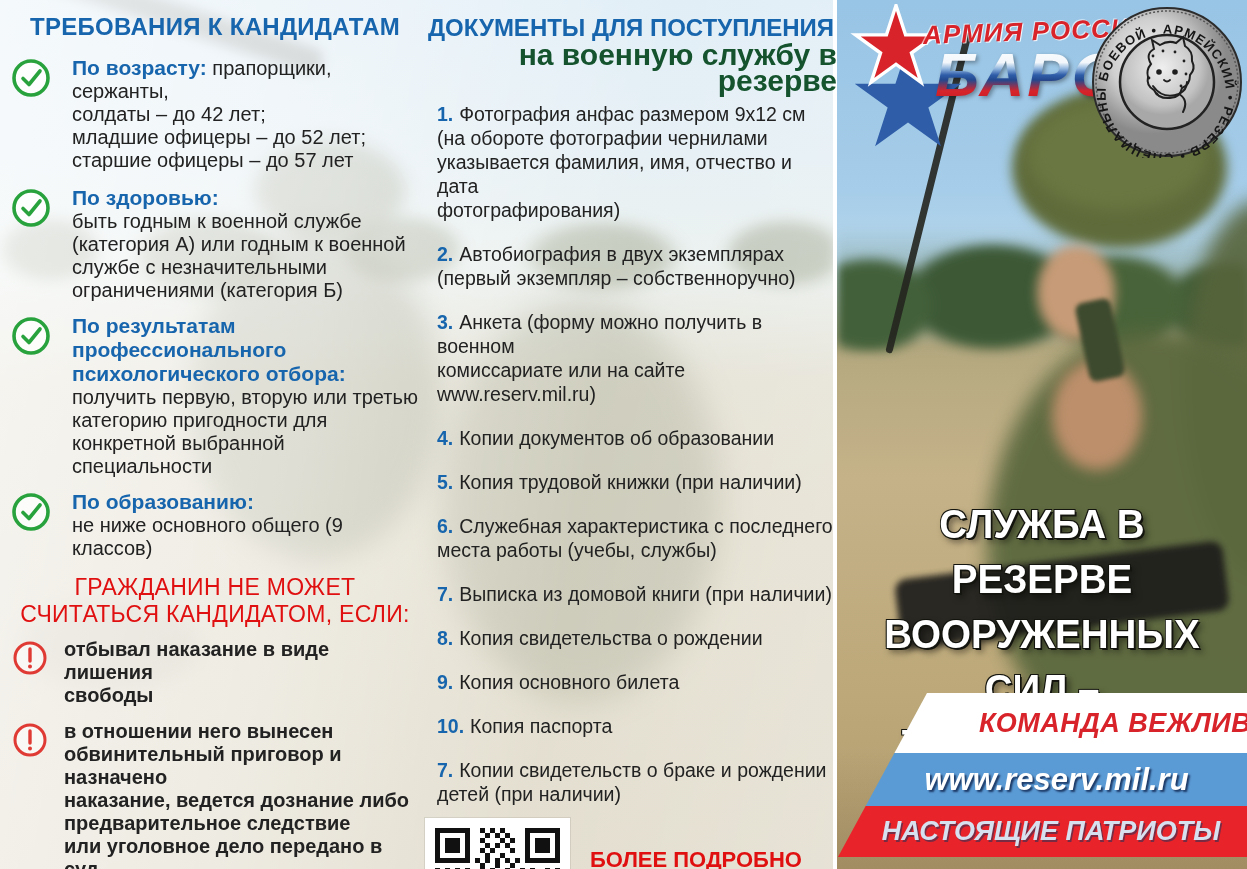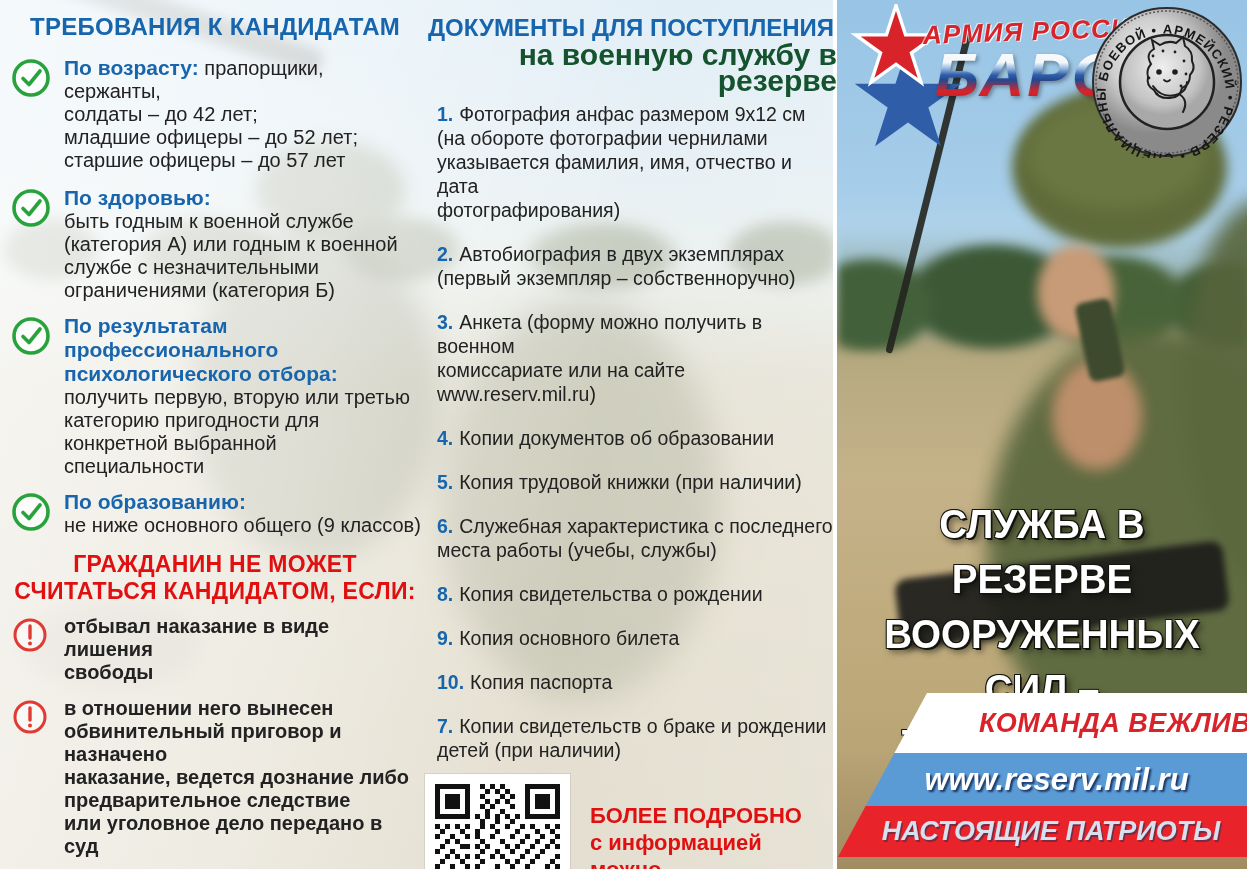--- a/index.html
+++ b/index.html
@@ -83,27 +83,27 @@
   .band-blue{height:53px;background:#5b9bd5;}
   .band-blue .band-label{padding-left:30px;font-size:31px;color:#fff;
     text-shadow:2px 2px 2px rgba(18,40,82,.85);}
   .band-red{height:51px;background:#e8242a;}
   .band-red .band-label{padding-left:16px;font-size:27px;color:#d7e0ee;
     text-shadow:1.5px 1.5px 0 rgba(30,50,90,.55);}
 
   
   .col-left{position:absolute;left:8px;top:0;width:414px;padding-top:14px;}
   .col-title{font-size:24px;font-weight:bold;color:#1765ad;text-align:center;letter-spacing:.3px;line-height:26px;margin-bottom:16px;}
-  .req{display:flex;gap:10px;margin-bottom:12px;}
+  .req{display:flex;gap:18px;margin-bottom:12px;}
   .req-icon{flex:0 0 46px;padding-top:1px;text-align:center;}
   .req-text{flex:1;font-size:20px;line-height:23px;color:#222;}
   .lead{font-weight:bold;color:#1765ad;font-size:21px;white-space:pre-wrap;}
   .rbody{white-space:pre-wrap;}
   .req-m1{margin-bottom:14px;} .req-m4{margin-bottom:14px;}
-  .ban-title{font-size:23px;line-height:27px;font-weight:bold;color:#e01010;text-align:center;
+  .ban-title{font-size:23px;line-height:27px;font-weight:normal;color:#e01010;text-align:center;
     white-space:pre-line;margin:0 0 10px 0;letter-spacing:.3px;}
   .ban{display:flex;gap:12px;margin-bottom:13px;}
   .ban-icon{flex:0 0 44px;padding-top:1px;text-align:center;}
   .ban-text{flex:1;font-size:20px;line-height:23px;color:#222;white-space:pre-wrap;font-weight:bold;}
 
   
   .col-mid{position:absolute;left:425px;top:0;width:412px;padding-top:14px;}
   .mid-title1{font-size:24px;font-weight:bold;color:#1765ad;text-align:center;line-height:28px;}
   .mid-title2{font-size:30px;font-weight:bold;color:#14532d;text-align:right;line-height:26px;margin-bottom:8px;}
   .doc{margin:0 0 20px 12px;font-size:19.5px;line-height:24px;color:#222;}
@@ -313,20 +313,21 @@
 указывается фамилия, имя, отчество и дата
 фотографирования)</span></p>
     <p class="doc"><span class="doc-num">2.</span><span class="doc-text">Автобиография в двух экземплярах
 (первый экземпляр – собственноручно)</span></p>
     <p class="doc"><span class="doc-num">3.</span><span class="doc-text">Анкета (форму можно получить в военном
 комиссариате или на сайте www.reserv.mil.ru)</span></p>
     <p class="doc"><span class="doc-num">4.</span><span class="doc-text">Копии документов об образовании</span></p>
     <p class="doc"><span class="doc-num">5.</span><span class="doc-text">Копия трудовой книжки (при наличии)</span></p>
     <p class="doc"><span class="doc-num">6.</span><span class="doc-text">Служебная характеристика с последнего
 места работы (учебы, службы)</span></p>
+    <p class="doc"><span class="doc-num">7.</span><span class="doc-text">Выписка из домовой книги (при наличии)</span></p>
     <p class="doc"><span class="doc-num">8.</span><span class="doc-text">Копия свидетельства о рождении</span></p>
     <p class="doc"><span class="doc-num">9.</span><span class="doc-text">Копия основного билета</span></p>
     <p class="doc"><span class="doc-num">10.</span><span class="doc-text">Копия паспорта</span></p>
     <p class="doc doc-last"><span class="doc-num">7.</span><span class="doc-text">Копии свидетельств о браке и рождении
 детей (при наличии)</span></p>
 
     <div class="qr-row">
       <div class="qr-box">
         <svg width="125" height="125" viewBox="0 0 25 25" shape-rendering="crispEdges">
           <rect x="0" y="0" width="25" height="25" fill="#fff"></rect>

